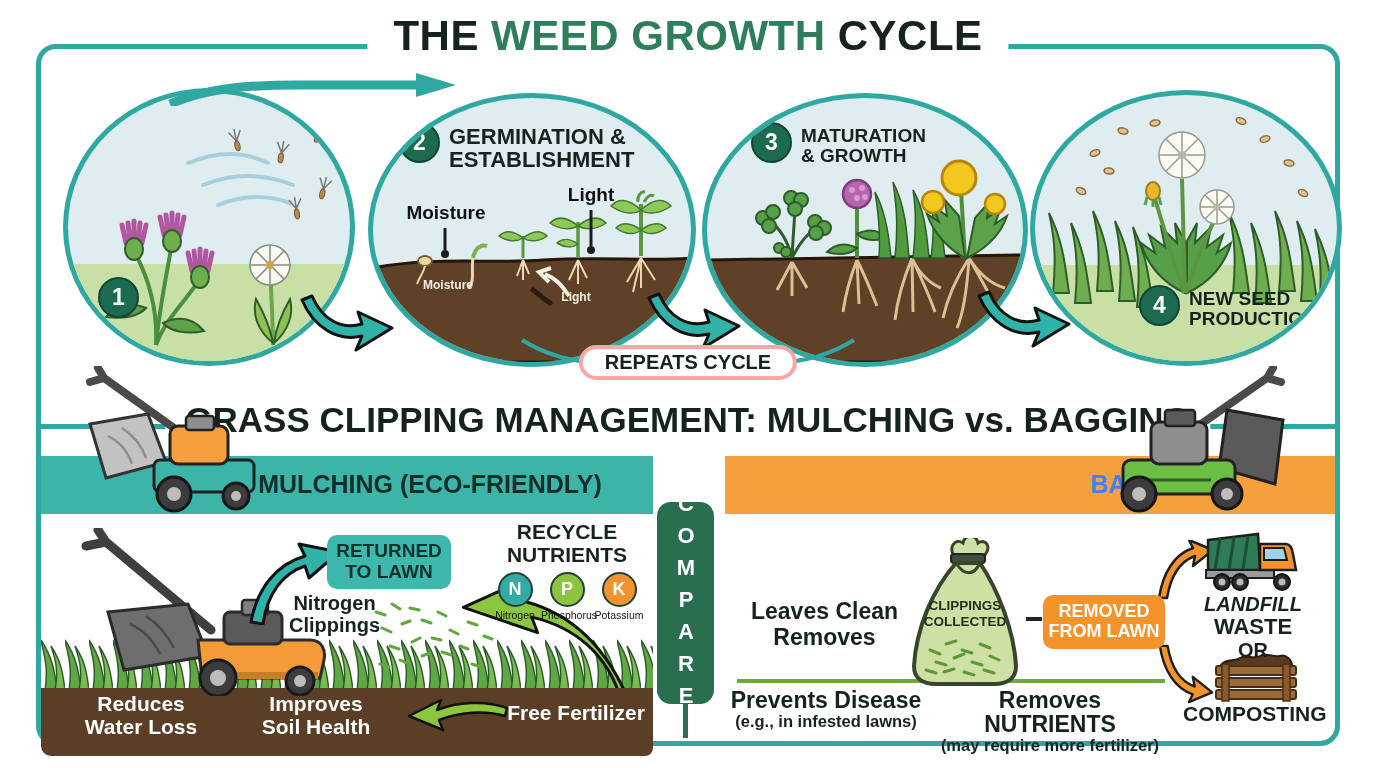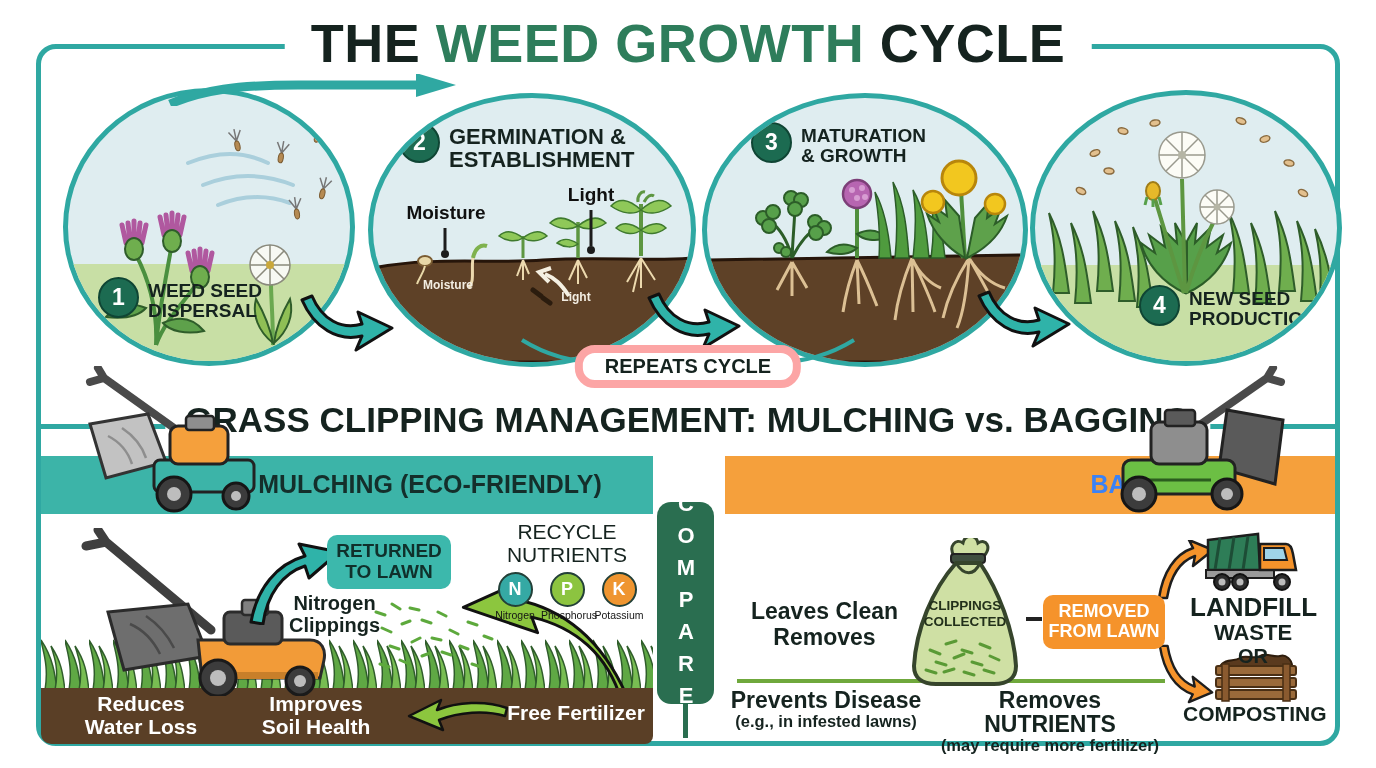--- a/index.html
+++ b/index.html
@@ -4,35 +4,35 @@
 <style>
   html,body{margin:0;padding:0;background:#ffffff;}
   #stage{position:relative;width:1376px;height:768px;background:#ffffff;overflow:hidden;
          font-family:"Liberation Sans",sans-serif;color:#15231f;}
   .abs{position:absolute;}
   .ctr{text-align:center;}
   
   #frame{left:36px;top:44px;width:1294px;height:692px;border:5px solid #2FA8A2;border-radius:20px;z-index:0;}
   
   .title1{top:12px;left:50%;transform:translateX(-50%);background:#fff;padding:0 26px;
-          font-size:54px;font-weight:800;letter-spacing:.5px;white-space:nowrap;z-index:3;}
+          font-size:42px;font-weight:800;letter-spacing:.5px;white-space:nowrap;z-index:3;}
   .title1 .hl{color:#2E7D5B;}
   .divider2{left:41px;top:424px;width:1294px;height:5px;background:#2FA8A2;z-index:1;}
   .title2{top:400px;left:50%;transform:translateX(-50%);background:#fff;padding:0 20px;
           font-size:35px;font-weight:800;white-space:nowrap;z-index:2;}
   
   .ccircle{border:5px solid #2FA8A2;border-radius:50%;overflow:hidden;background:#DFEDF0;z-index:1;}
   .c-bot-green{position:absolute;left:-10px;right:-10px;bottom:-5px;height:38%;background:#C8DFA5;}
   .stage-title{display:flex;align-items:flex-start;gap:9px;z-index:4;}
   .badge{width:37px;height:37px;border-radius:50%;background:#1C6B51;color:#fff;font-weight:800;
          font-size:23px;display:flex;align-items:center;justify-content:center;flex:0 0 auto;border:2px solid #0f4534;}
   .stage-lines{font-weight:800;font-size:19px;line-height:1.04;color:#15231f;padding-top:4px;}
   .minilabel{font-weight:700;font-size:19px;color:#101010;z-index:4;}
   .soil-label{color:#f3ede2;font-weight:700;font-size:12px;z-index:4;}
-  .repeats{top:345px;left:50%;transform:translateX(-50%);background:#fff;border:8px solid #fca5a5;
+  .repeats{top:345px;left:50%;transform:translateX(-50%);background:#fff;border:4px solid #fca5a5;
            border-radius:20px;padding:2px 22px;font-size:20px;font-weight:800;z-index:3;white-space:nowrap;}
   
   .band{top:456px;height:58px;z-index:1;}
   .band-label{font-size:25px;font-weight:800;z-index:2;}
   .compare{left:657px;top:502px;width:57px;height:202px;background:#2A6E50;border-radius:14px;
            display:flex;align-items:center;justify-content:center;z-index:3;}
   .compare span{writing-mode:vertical-rl;text-orientation:upright;color:#fff;font-weight:800;
                 font-size:22px;letter-spacing:7px;}
   .pillbox{border-radius:10px;display:flex;align-items:center;justify-content:center;
            font-weight:800;line-height:1.1;z-index:4;text-align:center;}
@@ -105,24 +105,20 @@
             <ellipse cy="7" rx="2.5" ry="5" fill="#B58A52" stroke="#7A5A30"></ellipse>
           </g>
         <g transform="translate(228,114) rotate(-8)">
             <path d="M-6,-8 L0,2 L6,-8 M0,-10 L0,2" stroke="#777" stroke-width="1.5" fill="none"></path>
             <ellipse cy="7" rx="2.5" ry="5" fill="#B58A52" stroke="#7A5A30"></ellipse>
           </g>
       </g>
     </svg>
     <div class="abs stage-title" style="left:30px;top:184px;">
       <div class="badge">1</div>
-      <div class="stage-lines">
-        <div>WEED SEED</div>
-        <div>DISPERSAL</div>
-      </div>
     </div>
   </div>
 
   <div class="abs ccircle" style="left:368px;top:93px;width:318px;height:264px;">
     <svg class="abs" style="left:0;top:0;width:318px;height:264px;" viewBox="0 0 318 264">
       <path d="M0,170 C60,158 120,166 170,162 C230,158 280,164 318,160 L318,264 L0,264 Z" fill="#5E4127" stroke="#26150a" stroke-width="3"></path>
       <ellipse cx="52" cy="163" rx="7" ry="5" fill="#E8D8A8" stroke="#7A5C32" stroke-width="2"></ellipse>
       <path d="M52,168 C50,176 46,180 44,186" stroke="#E8D8A8" stroke-width="2" fill="none"></path>
       <path d="M100,160 C102,150 108,146 114,148" stroke="#7FB24E" stroke-width="4" fill="none"></path>
       <path d="M100,160 C98,172 102,182 96,190" stroke="#ECD9AE" stroke-width="3" fill="none"></path>
@@ -372,21 +368,21 @@
   </div>
 
   <svg class="abs" style="left:372px;top:602px;width:125px;height:85px;z-index:3;" viewBox="0 0 125 85">
     <g stroke="#5DA93C" stroke-width="3" stroke-linecap="round">
       <path d="M4,10 l9,3 M20,2 l8,5 M38,6 l9,2 M10,26 l9,4 M30,22 l8,-3 M50,18 l9,3 M66,10 l8,4
                M18,44 l9,3 M40,40 l8,-4 M60,36 l9,2 M78,28 l8,4 M8,62 l9,3 M28,58 l9,4 M50,54 l8,-3
                M70,50 l9,3 M88,44 l8,3 M96,20 l9,3 M100,62 l9,3 M112,34 l8,3"></path>
     </g>
   </svg>
 
-  <div class="abs ctr" style="left:492px;top:520px;width:150px;font-size:21px;font-weight:400;z-index:4;line-height:1.1;text-align:center;">
+  <div class="abs ctr" style="left:492px;top:520px;width:150px;font-size:21px;font-weight:700;z-index:4;line-height:1.1;text-align:center;">
     <div>RECYCLE</div>
     <div>NUTRIENTS</div>
   </div>
 
   <div class="abs npk-row" style="left:489px;top:572px;width:156px;">
     <div class="npk-col">
       <div class="npk-circ" style="background: rgb(53, 169, 164);">N</div>
       <div class="npk-name">Nitrogen</div>
     </div>
     <div class="npk-col">
@@ -396,21 +392,21 @@
     <div class="npk-col">
       <div class="npk-circ" style="background: rgb(239, 149, 48);">K</div>
       <div class="npk-name">Potassium</div>
     </div>
   </div>
 
   <svg class="abs" style="left:455px;top:580px;width:172px;height:125px;z-index:2;" viewBox="0 0 175 128">
     <path d="M170,124 C156,76 122,48 78,38 L84,54 L8,28 L66,2 L62,20 C112,30 150,62 175,118 Z" fill="#8CC63E" stroke="#111" stroke-width="3" stroke-linejoin="round"></path>
   </svg>
 
-  <div class="abs soilstrip" style="left:41px;top:688px;width:612px;height:56px;">
+  <div class="abs soilstrip" style="left:41px;top:688px;width:612px;height:68px;">
     <div class="soil-benefit" style="left:25px;top:4px;width:150px;">
       <div>Reduces</div>
       <div>Water Loss</div>
     </div>
     <div class="soil-benefit" style="left:200px;top:4px;width:150px;">
       <div>Improves</div>
       <div>Soil Health</div>
     </div>
     <svg class="abs" style="left:362px;top:8px;width:110px;height:36px;" viewBox="0 0 110 36">
       <path d="M104,12 C82,4 54,6 34,14 L38,4 L6,20 L40,34 L36,24 C56,16 82,14 102,20 Z" fill="#8CC63E" stroke="#111" stroke-width="2.5" stroke-linejoin="round"></path>
@@ -462,21 +458,21 @@
     <path d="M62,20 L82,20 L85,32 L62,32 Z" fill="#9FD4E8" stroke="#1D1D1D" stroke-width="2"></path>
     <circle cx="20" cy="54" r="8" fill="#2B2B2B" stroke="#111" stroke-width="2"></circle>
       <circle cx="20" cy="54" r="3.5" fill="#BBB"></circle>
     <circle cx="38" cy="54" r="8" fill="#2B2B2B" stroke="#111" stroke-width="2"></circle>
       <circle cx="38" cy="54" r="3.5" fill="#BBB"></circle>
     <circle cx="80" cy="54" r="8" fill="#2B2B2B" stroke="#111" stroke-width="2"></circle>
       <circle cx="80" cy="54" r="3.5" fill="#BBB"></circle>
   </svg>
 
   <div class="abs ctr" style="left:1190px;top:594px;width:126px;z-index:4;line-height:1.05;">
-    <div style="font-size:26px;font-weight:800;">LANDFILL</div>
+    <div style="font-size:20px;font-weight:800;font-style:italic;">LANDFILL</div>
     <div style="font-size:22px;font-weight:800;">WASTE</div>
     <div style="font-size:20px;font-weight:800;margin-top:2px;">OR</div>
   </div>
 
   <svg class="abs" style="left:1212px;top:650px;width:88px;height:52px;z-index:3;" viewBox="0 0 88 52">
     <path d="M8,16 C14,8 22,12 28,8 C34,4 42,10 48,6 C54,2 62,8 68,6 C74,4 80,10 80,16 Z" fill="#5A3A1E" stroke="#2E1D0D" stroke-width="2"></path>
     <rect x="4" y="16" width="80" height="9" rx="2" fill="#9A6A3A" stroke="#4A2F14" stroke-width="2"></rect>
     <rect x="4" y="28" width="80" height="9" rx="2" fill="#9A6A3A" stroke="#4A2F14" stroke-width="2"></rect>
     <rect x="4" y="40" width="80" height="9" rx="2" fill="#9A6A3A" stroke="#4A2F14" stroke-width="2"></rect>
     <rect x="10" y="14" width="7" height="37" fill="#8A5A2F" stroke="#4A2F14" stroke-width="1.5"></rect>

